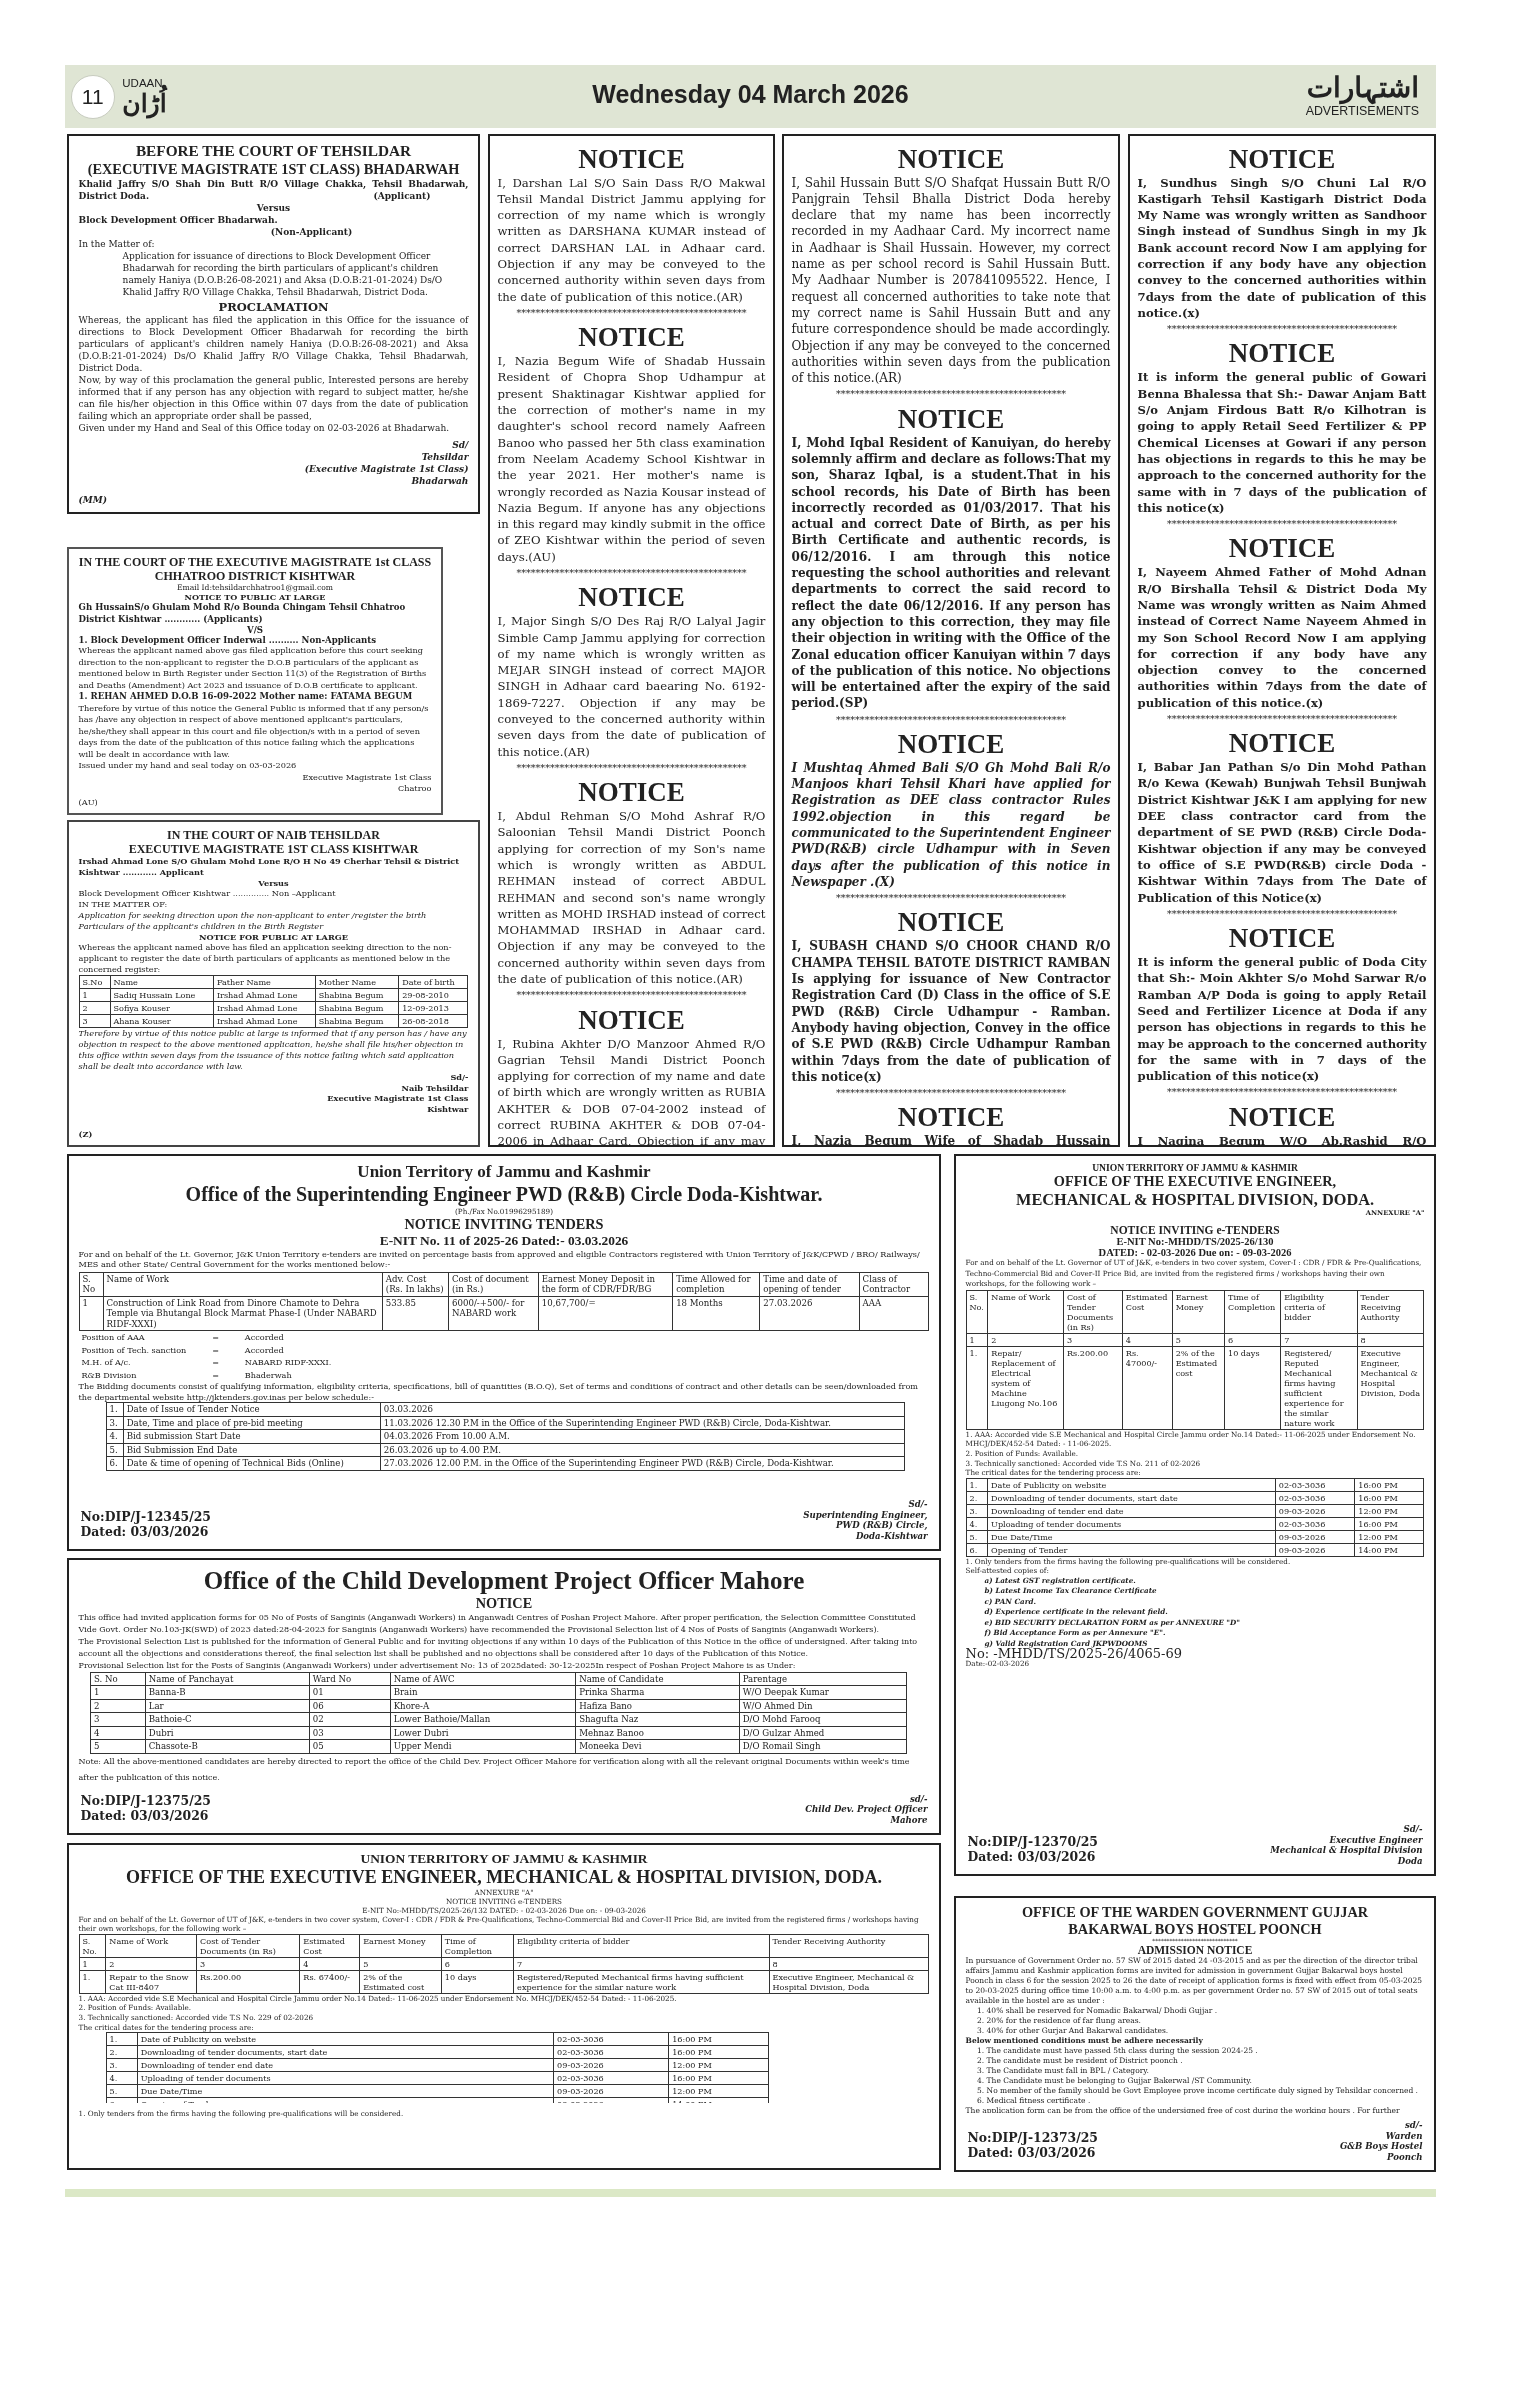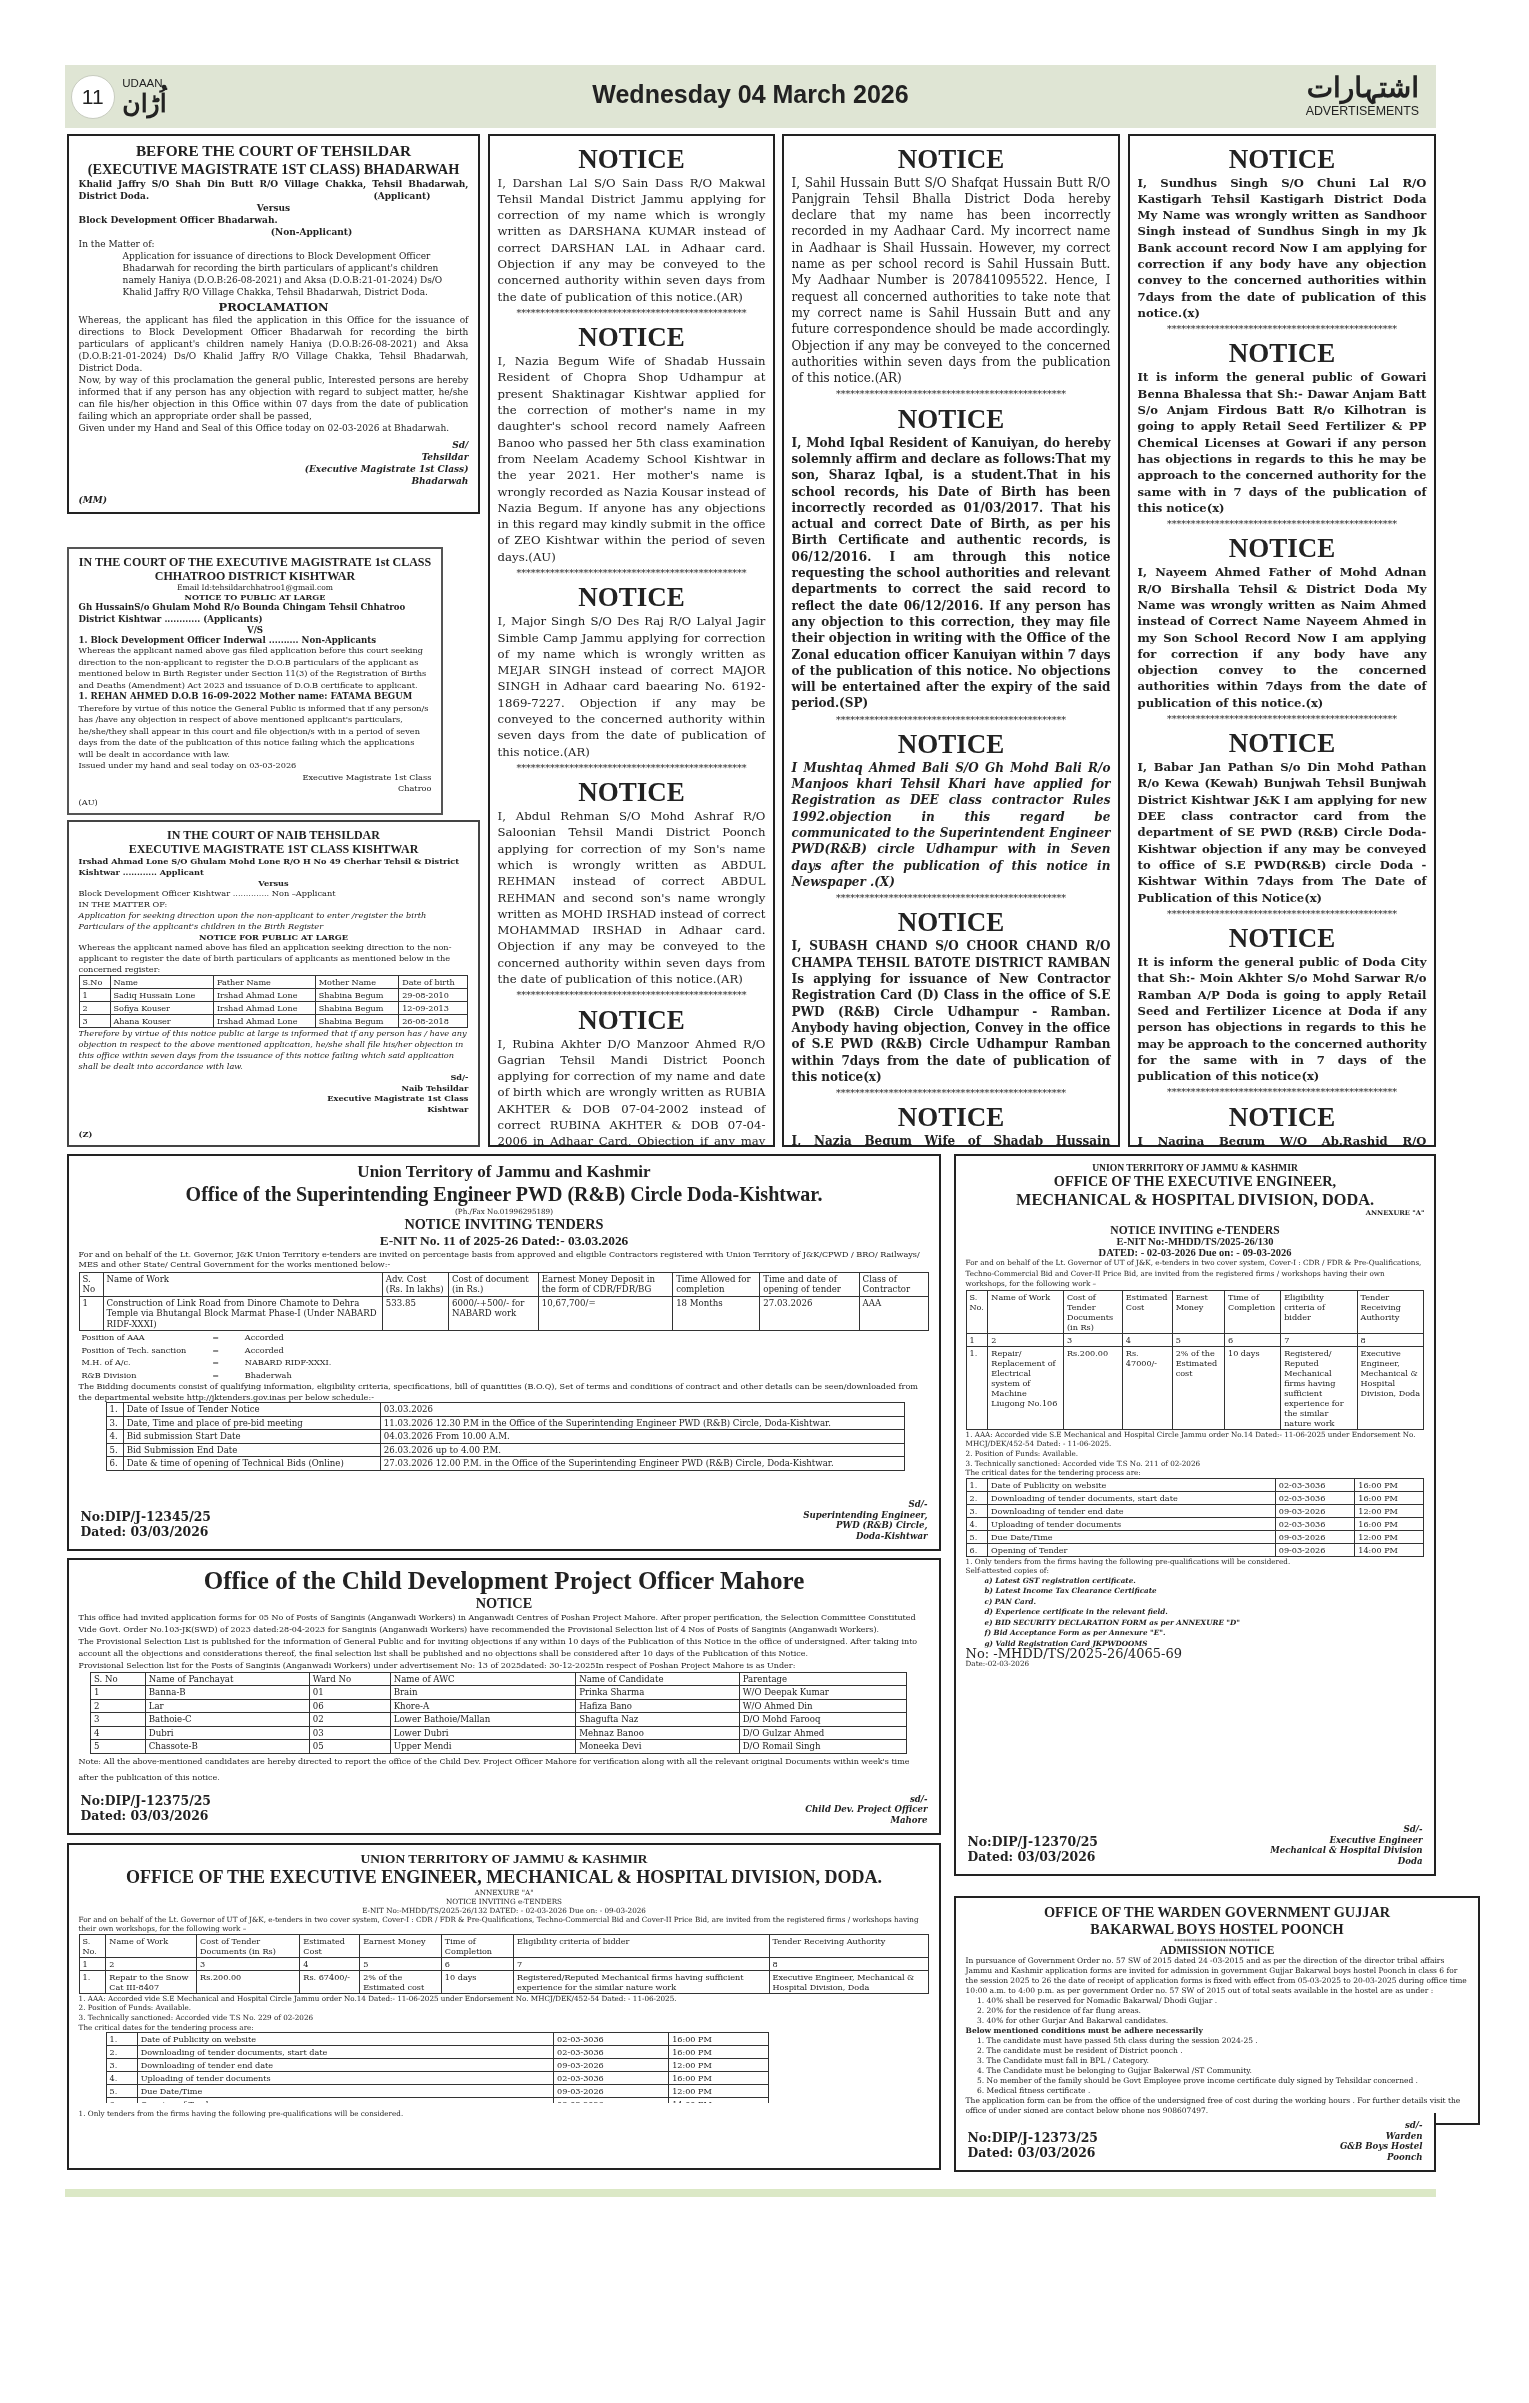--- a/index.html
+++ b/index.html
@@ -570,21 +570,21 @@
       <div>Dated: 03/03/2026</div>
     </div>
   <div class="sig" id="mr-sig">
       <div>Sd/-</div>
       <div>Executive Engineer</div>
       <div>Mechanical &amp; Hospital Division</div>
       <div>Doda</div>
     </div>
 </div>
 
-<div class="box" style="left:954px;top:1896px;width:526px;height:229px">
+<div class="box" style="left:954px;top:1896px;width:482px;height:229px">
   <div class="big-title" style="font-size:14.3px;line-height:17px">OFFICE OF THE WARDEN GOVERNMENT GUJJAR</div>
   <div class="big-title" style="font-size:14.3px;line-height:17px">BAKARWAL BOYS HOSTEL POONCH</div>
   <div class="center" style="font-size:5.7px">******************************</div>
   <div class="big-title" style="font-size:11.5px">ADMISSION NOTICE</div>
   <div style="font-size:7.5px;line-height:10px">In pursuance of Government Order no. 57 SW of 2015 dated 24 -03-2015 and as per the direction of the director tribal affairs Jammu and Kashmir application forms are invited for admission in government Gujjar Bakarwal boys hostel Poonch in class 6 for the session 2025 to 26 the date of receipt of application forms is fixed with effect from 05-03-2025 to 20-03-2025 during office time 10:00 a.m. to 4:00 p.m. as per government Order no. 57 SW of 2015 out of total seats available in the hostel are as under :</div>
   <ol id="hostel-quota" style="font-size:7.5px;line-height:10px;padding-left:21px">
       <li>40% shall be reserved for Nomadic Bakarwal/ Dhodi Gujjar .</li>
       <li>20% for the residence of far flung areas.</li>
       <li>40% for other Gurjar And Bakarwal candidates.</li>
     </ol>

